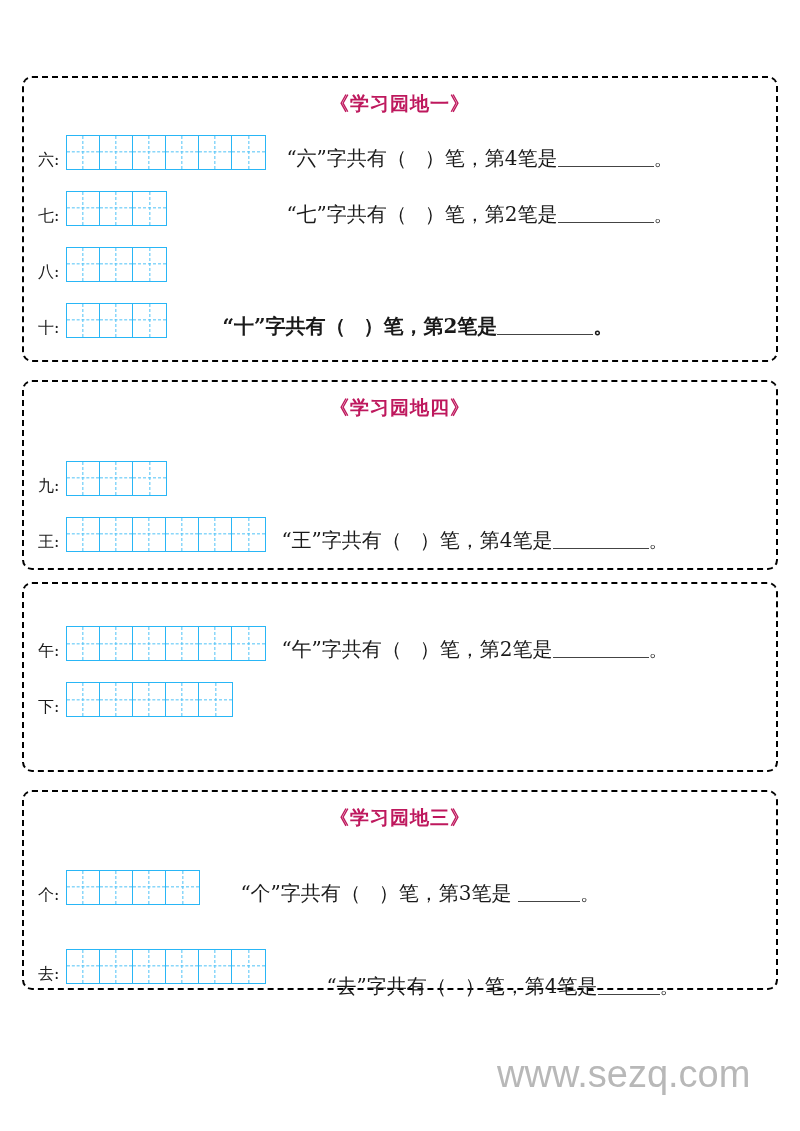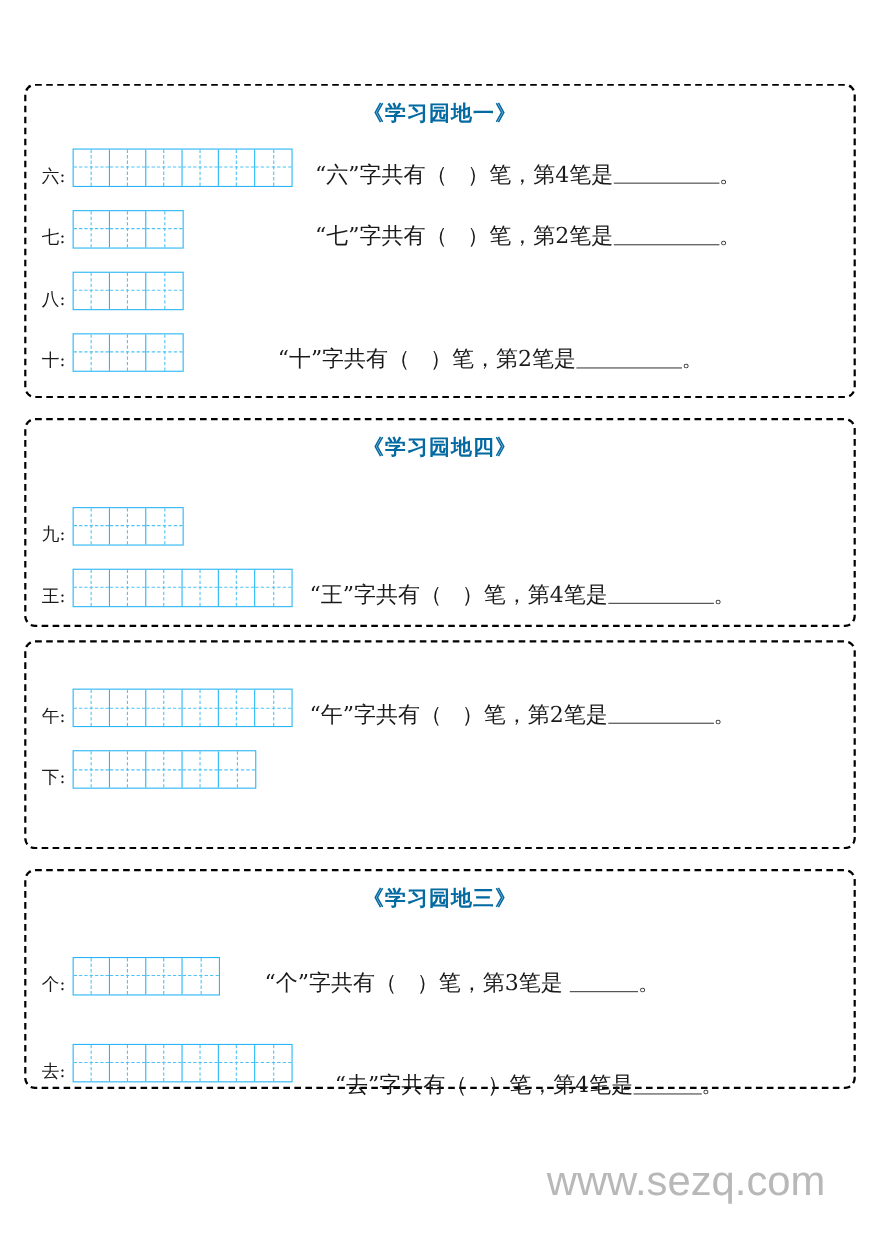--- a/index.html
+++ b/index.html
@@ -28,21 +28,21 @@
     left: 22px;
     width: 756px;
     box-sizing: border-box;
     border: 2px dashed #000000;
     border-radius: 10px;
     background: #ffffff;
   }
 
   .section-title {
     text-align: center;
-    color: #0369a1;
+    color: #be185d;
     font-weight: bold;
     font-size: 19px;
     font-family: "DejaVu Serif", "Liberation Serif", serif;
     letter-spacing: 1px;
     margin-top: 14px;
     line-height: 1.2;
     white-space: nowrap;
   }
 
   
@@ -177,21 +177,21 @@
       </div>
     </div>
 
     <div class="row" style="margin-top:21px; padding-left:14px;">
       <div class="row-label">十:</div>
       <div class="grid" style="margin-left:7px;">
         <div class="cell"></div>
         <div class="cell"></div>
         <div class="cell"></div>
       </div>
-      <div class="sentence" style="margin-left:85px;">
+      <div class="sentence" style="margin-left:55px;font-weight:bold;">
         <span>“十”字共有（</span><span class="paren-gap"></span><span>）笔，第2笔是</span><span class="blank blank-long"></span><span>。</span>
       </div>
     </div>
   </div>
 
   <div class="section" style="top:380px; height:190px;">
     <div class="section-title">《学习园地四》</div>
 
     <div class="row" style="margin-top:42px; padding-left:14px;">
       <div class="row-label">九:</div>
@@ -266,21 +266,21 @@
     <div class="row" style="margin-top:44px; padding-left:14px;">
       <div class="row-label">去:</div>
       <div class="grid" style="margin-left:7px;">
         <div class="cell"></div>
         <div class="cell"></div>
         <div class="cell"></div>
         <div class="cell"></div>
         <div class="cell"></div>
         <div class="cell"></div>
       </div>
-      <div class="sentence" style="margin-left:38px; padding-bottom:-12px; position:relative; top:14px;">
+      <div class="sentence" style="margin-left:60px; padding-bottom:-12px; position:relative; top:14px;">
         <span>“去”字共有（</span><span class="paren-gap"></span><span>）笔，第4笔是</span><span class="blank blank-short"></span><span>。</span>
       </div>
     </div>
   </div>
 
   <div class="watermark">www.sezq.com</div>
 
 </div>
 
 </body></html>

